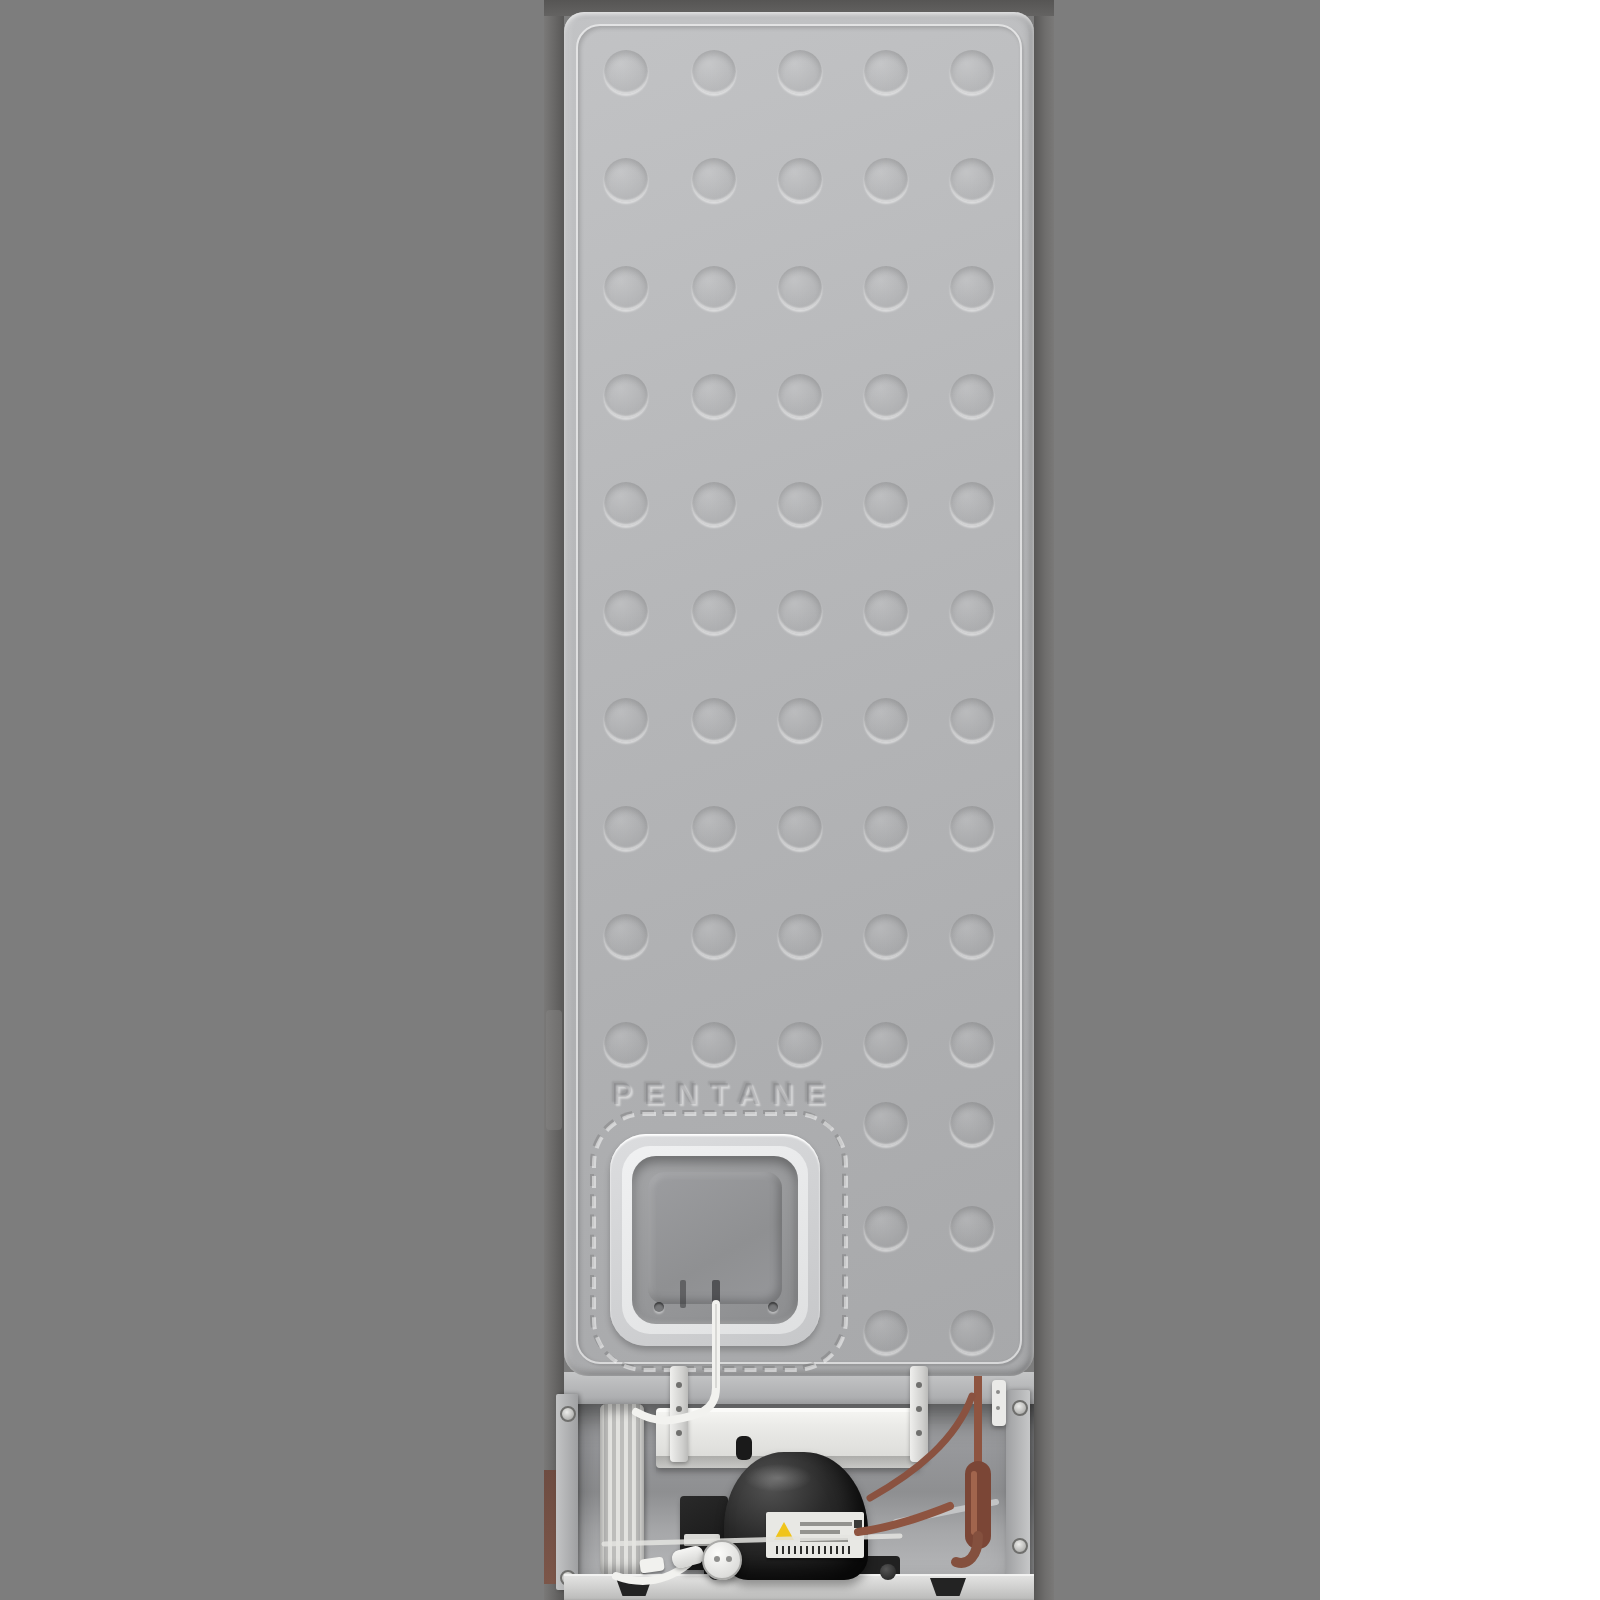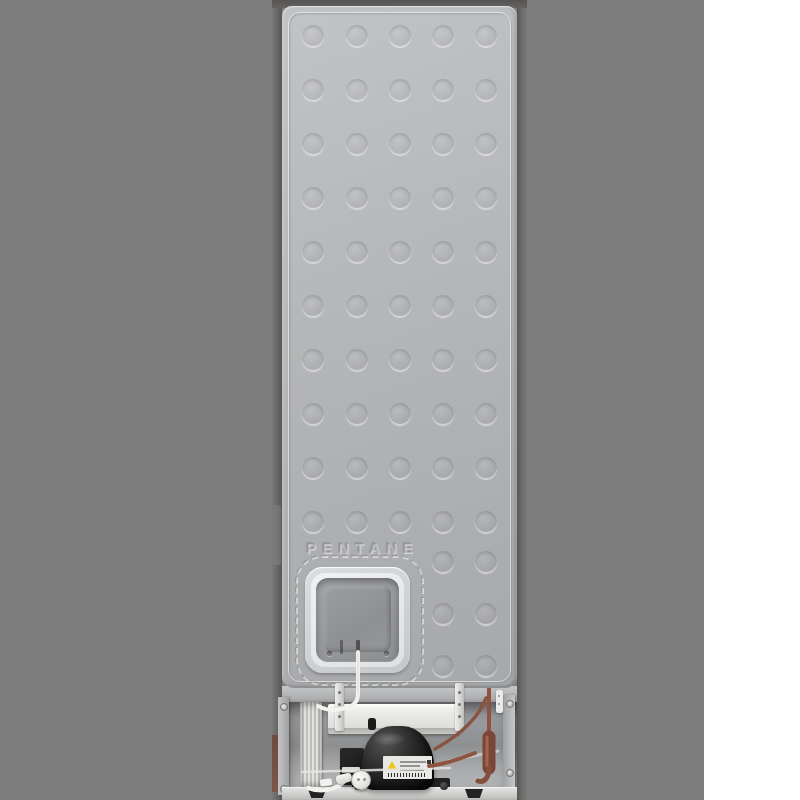--- a/index.html
+++ b/index.html
@@ -1,17 +1,17 @@
 <!DOCTYPE html>
 <html><head>
 <meta charset="utf-8">
 <style>
   html,body{margin:0;padding:0;}
   body{font-family:"Liberation Sans", sans-serif;}
-  .stage{position:relative;width:660px;height:800px;background:#7d7d7d;overflow:hidden;padding-left:44px;}
+  .stage{position:relative;width:660px;height:800px;background:#7d7d7d;overflow:hidden;}
   .abs{position:absolute;}
 
   
   .fridge{left:272px;top:0;width:255px;height:800px;}
   .top-band{left:0;top:0;width:255px;height:8px;background:linear-gradient(180deg,#565554,#646362);z-index:1;}
   .side{top:0;width:10px;height:800px;z-index:1;}
   .side-left{left:0;background:linear-gradient(90deg,#7a7978,#6b6a69 45%,#585756);}
   .side-right{left:245px;background:linear-gradient(90deg,#585756,#6e6d6c 55%,#7a7978);}
   .hinge-seg{left:1px;top:505px;width:8px;height:60px;background:linear-gradient(90deg,#7e7d7c,#6f6e6d);border-radius:2px;z-index:2;}
 

